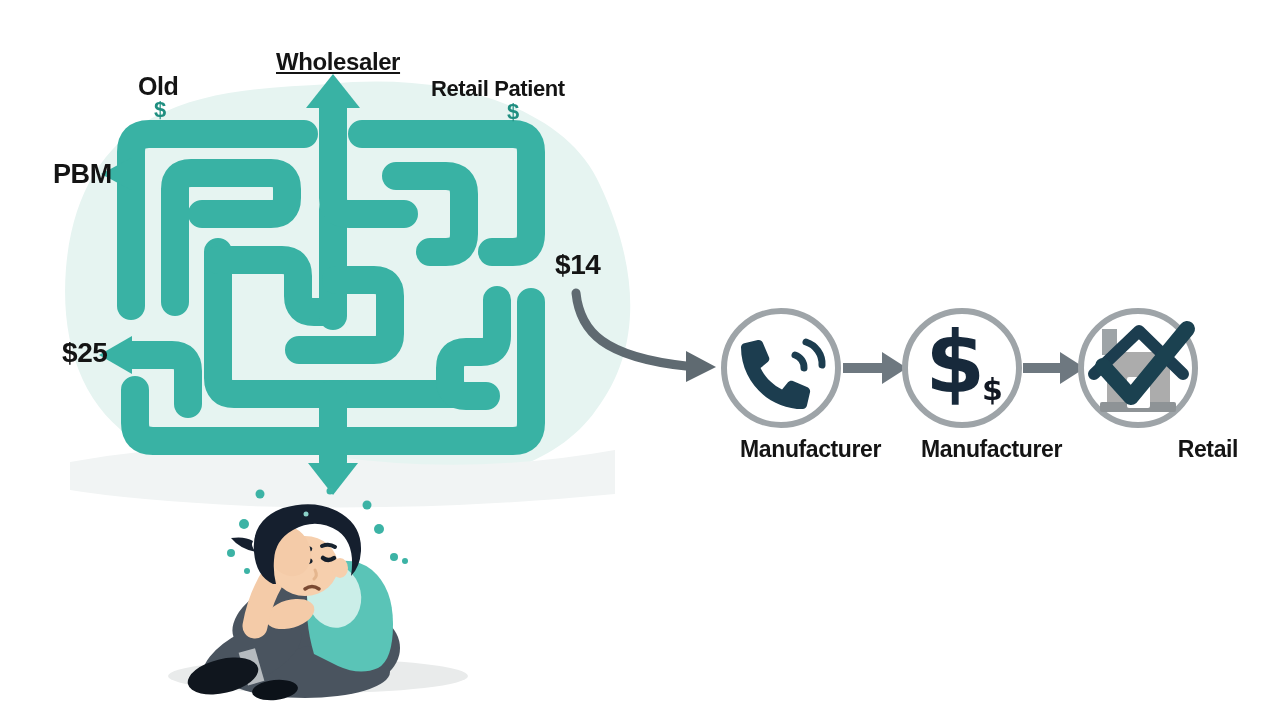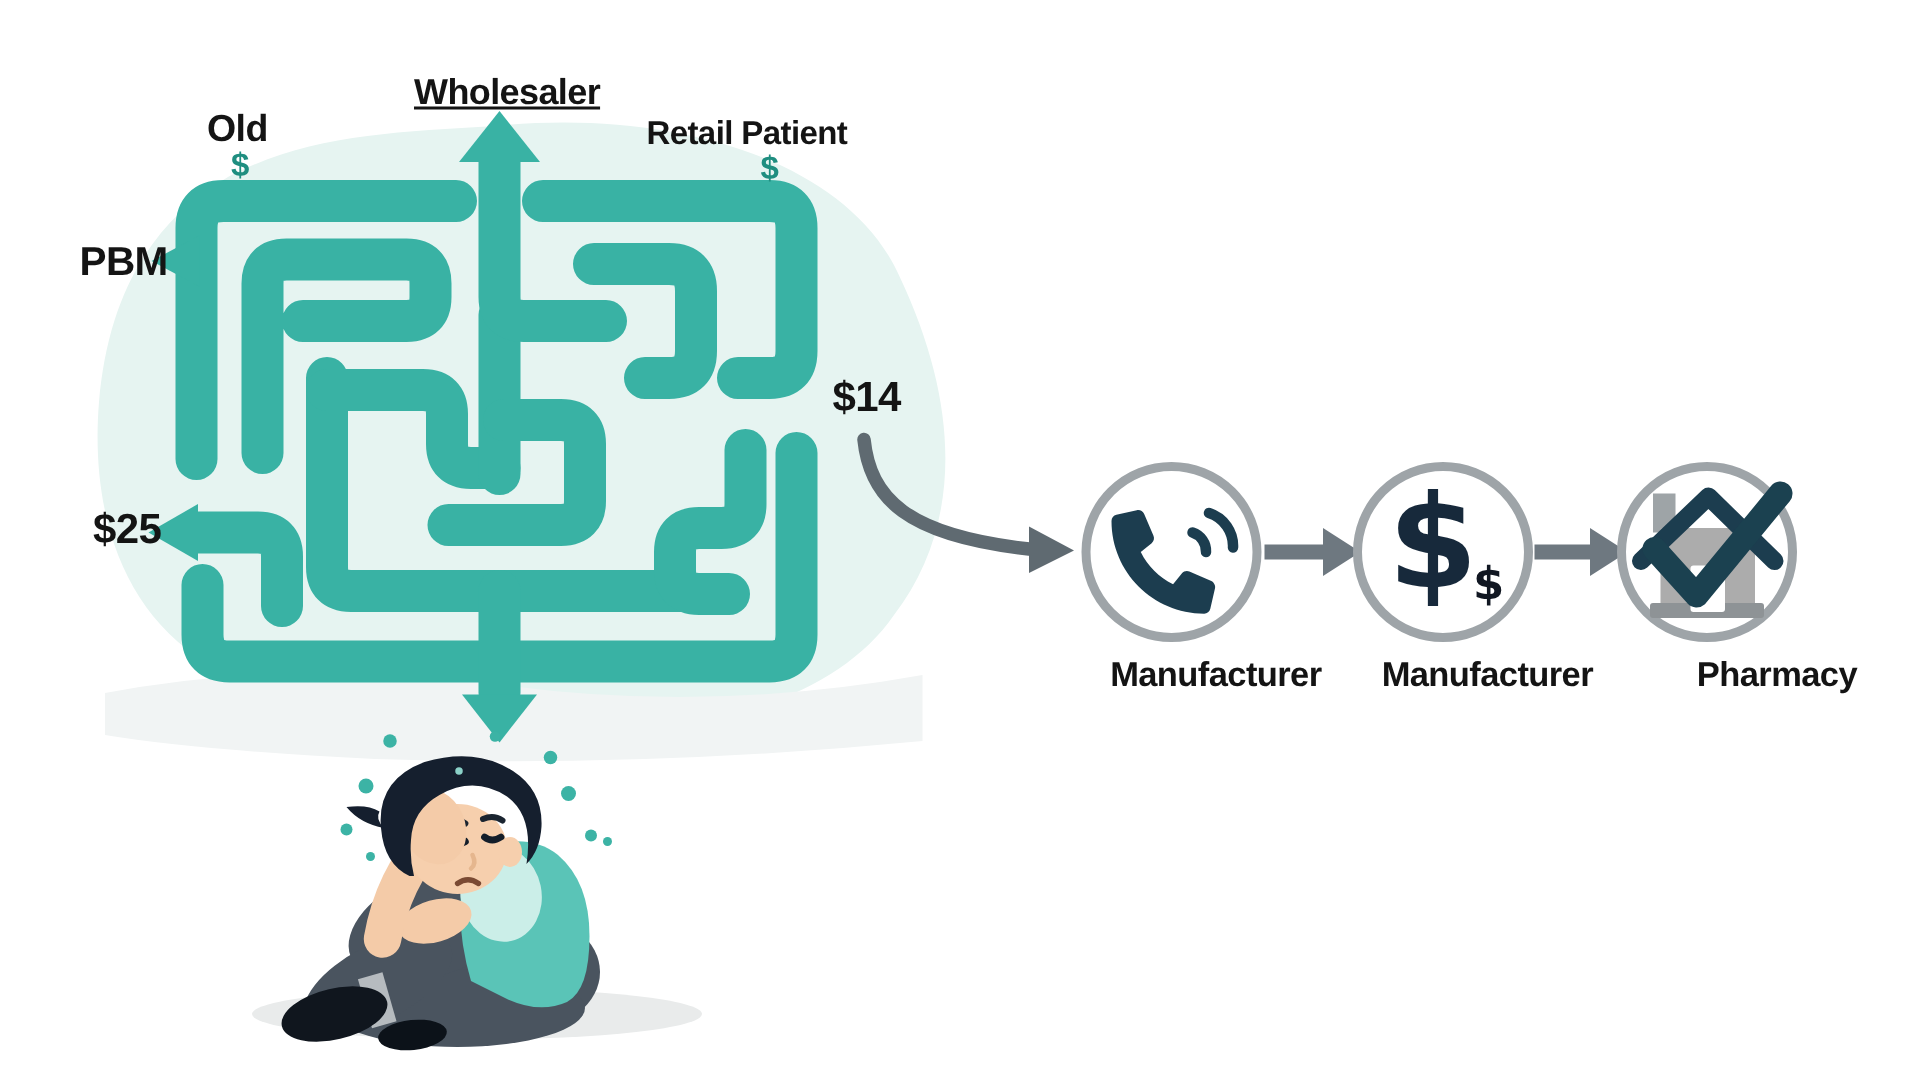--- a/index.html
+++ b/index.html
@@ -161,15 +161,15 @@
   <div class="lbl teal" style="left:507px;top:100px;font-size:22px;">$</div>
   <div class="lbl" style="left:53px;top:160px;font-size:27px;">PBM</div>
   <div class="lbl" style="left:47px;top:338px;font-size:28px;margin-left:15px;">$25</div>
   <div class="lbl" style="left:555px;top:250px;font-size:28px;">$14</div>
 
   <div class="lbl dollar-big">$</div>
   <div class="lbl dollar-small">$</div>
 
   <div class="lbl node-lbl" style="left:681px;">Manufacturer</div>
   <div class="lbl node-lbl" style="left:862px;">Manufacturer</div>
-  <div class="lbl node-lbl" style="left:1038px;">Pharmacy</div>
+  <div class="lbl node-lbl" style="left:1038px;">Retail</div>
 
 </div>
 
 </body></html>

